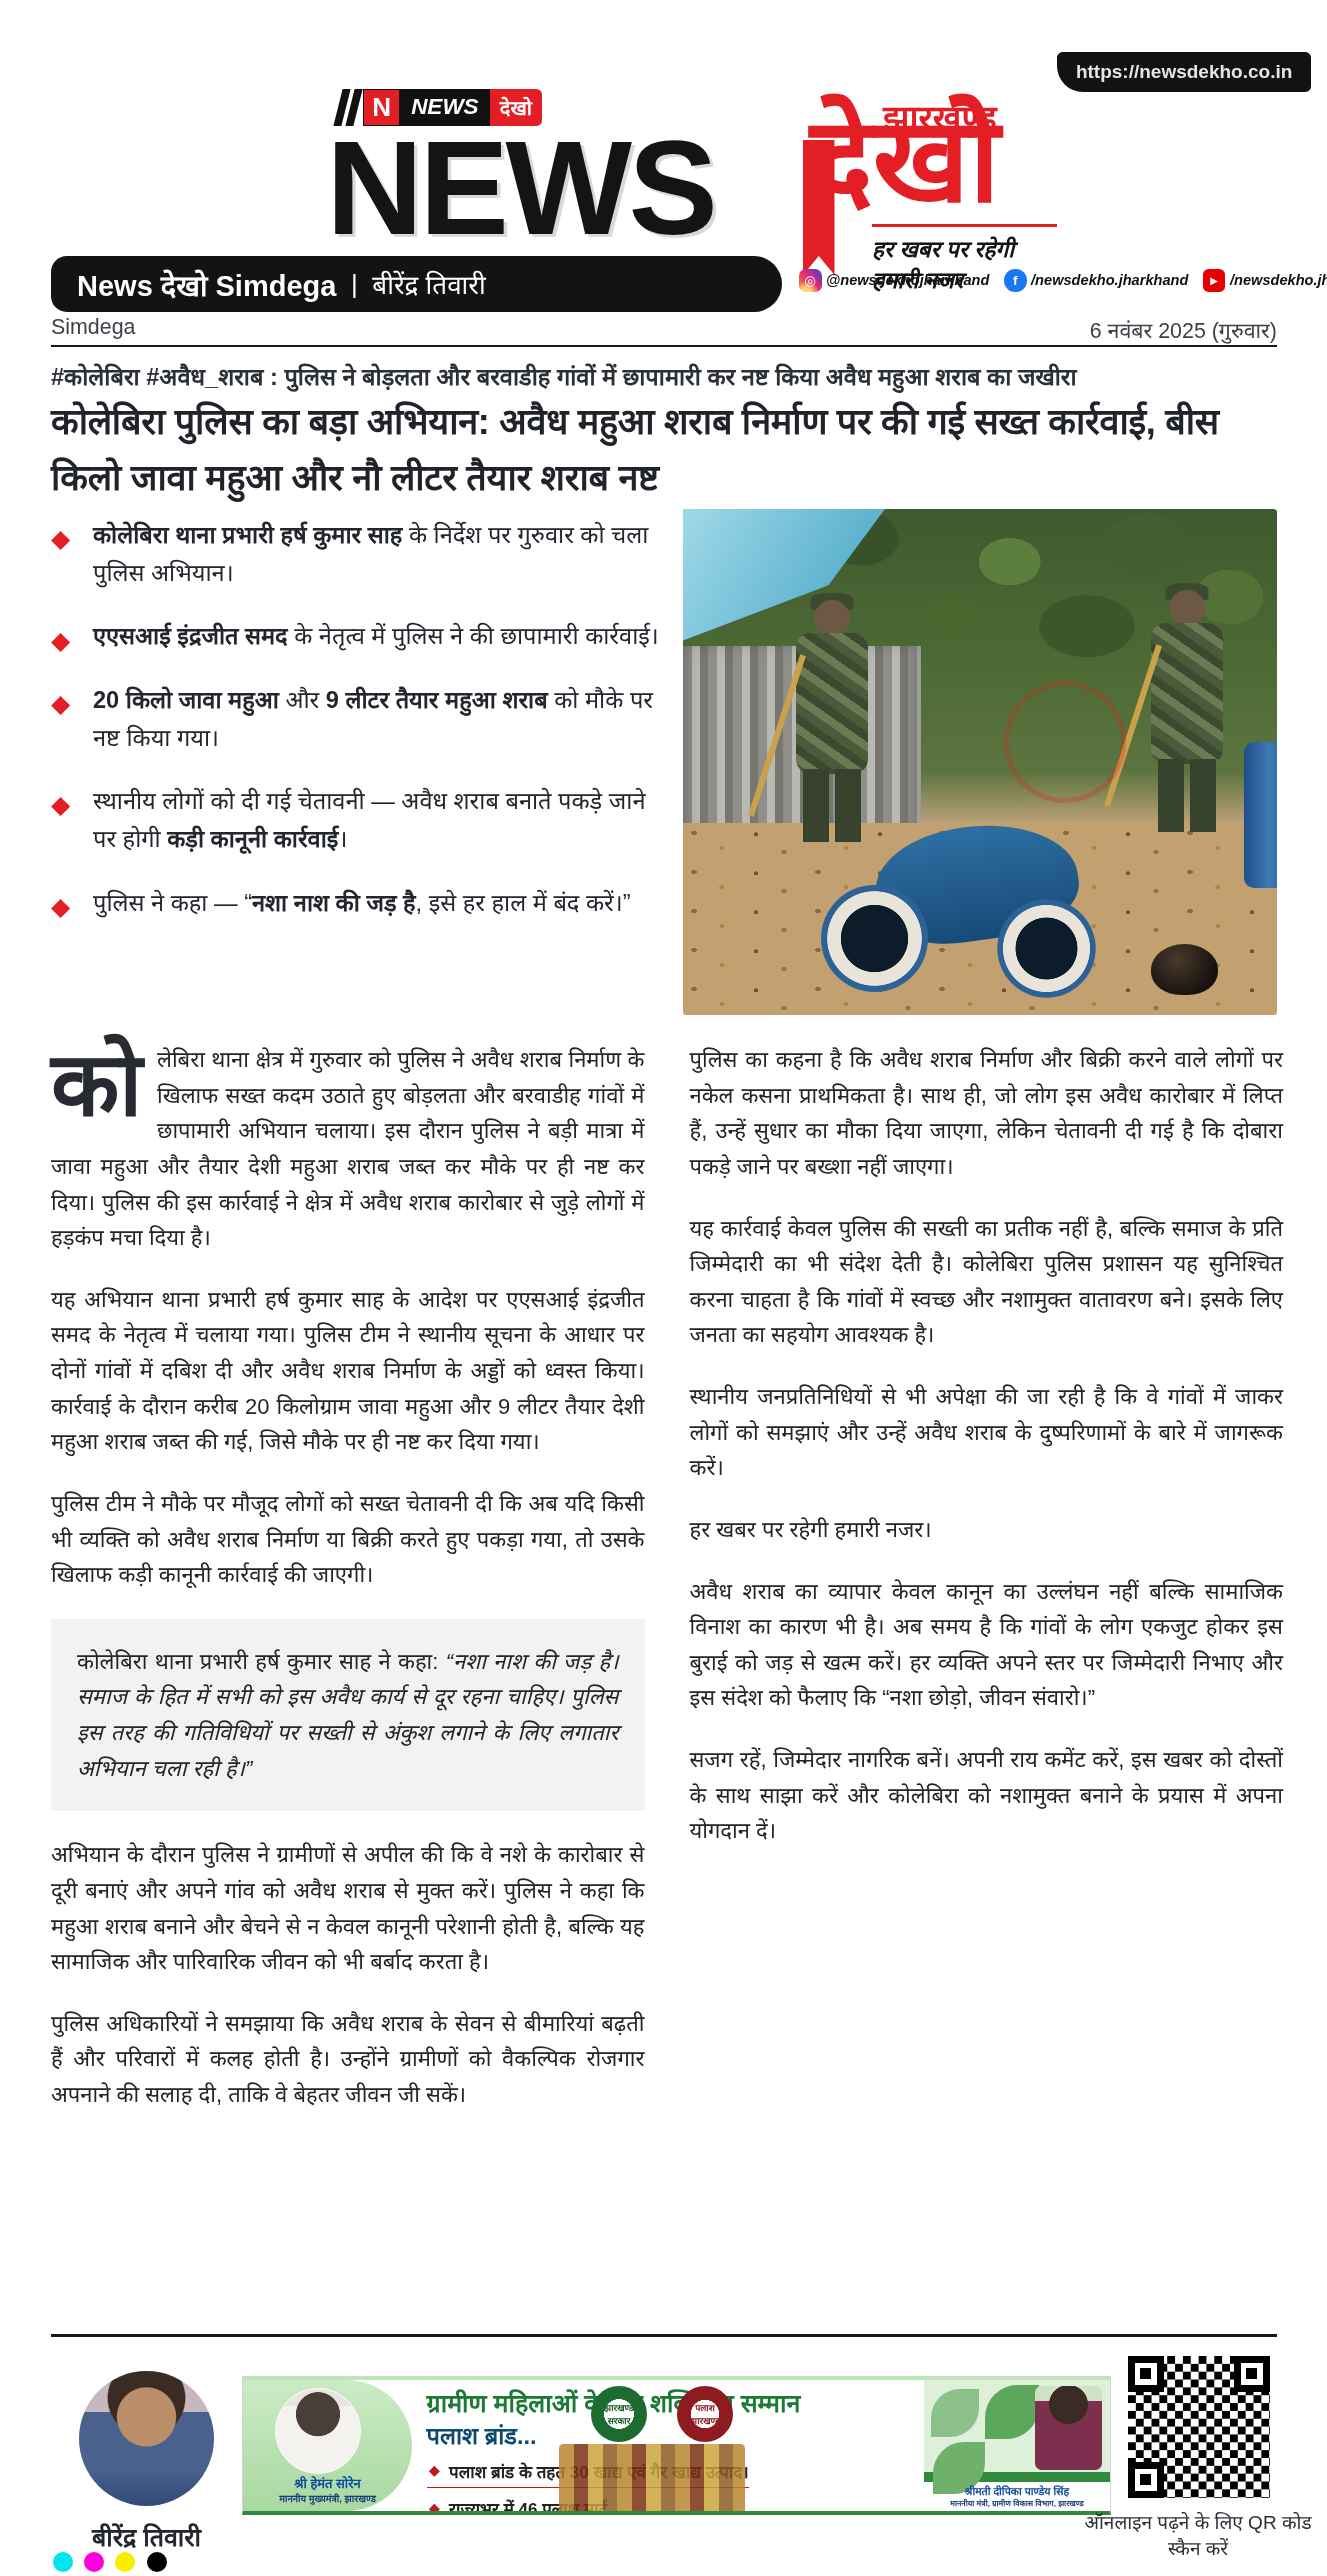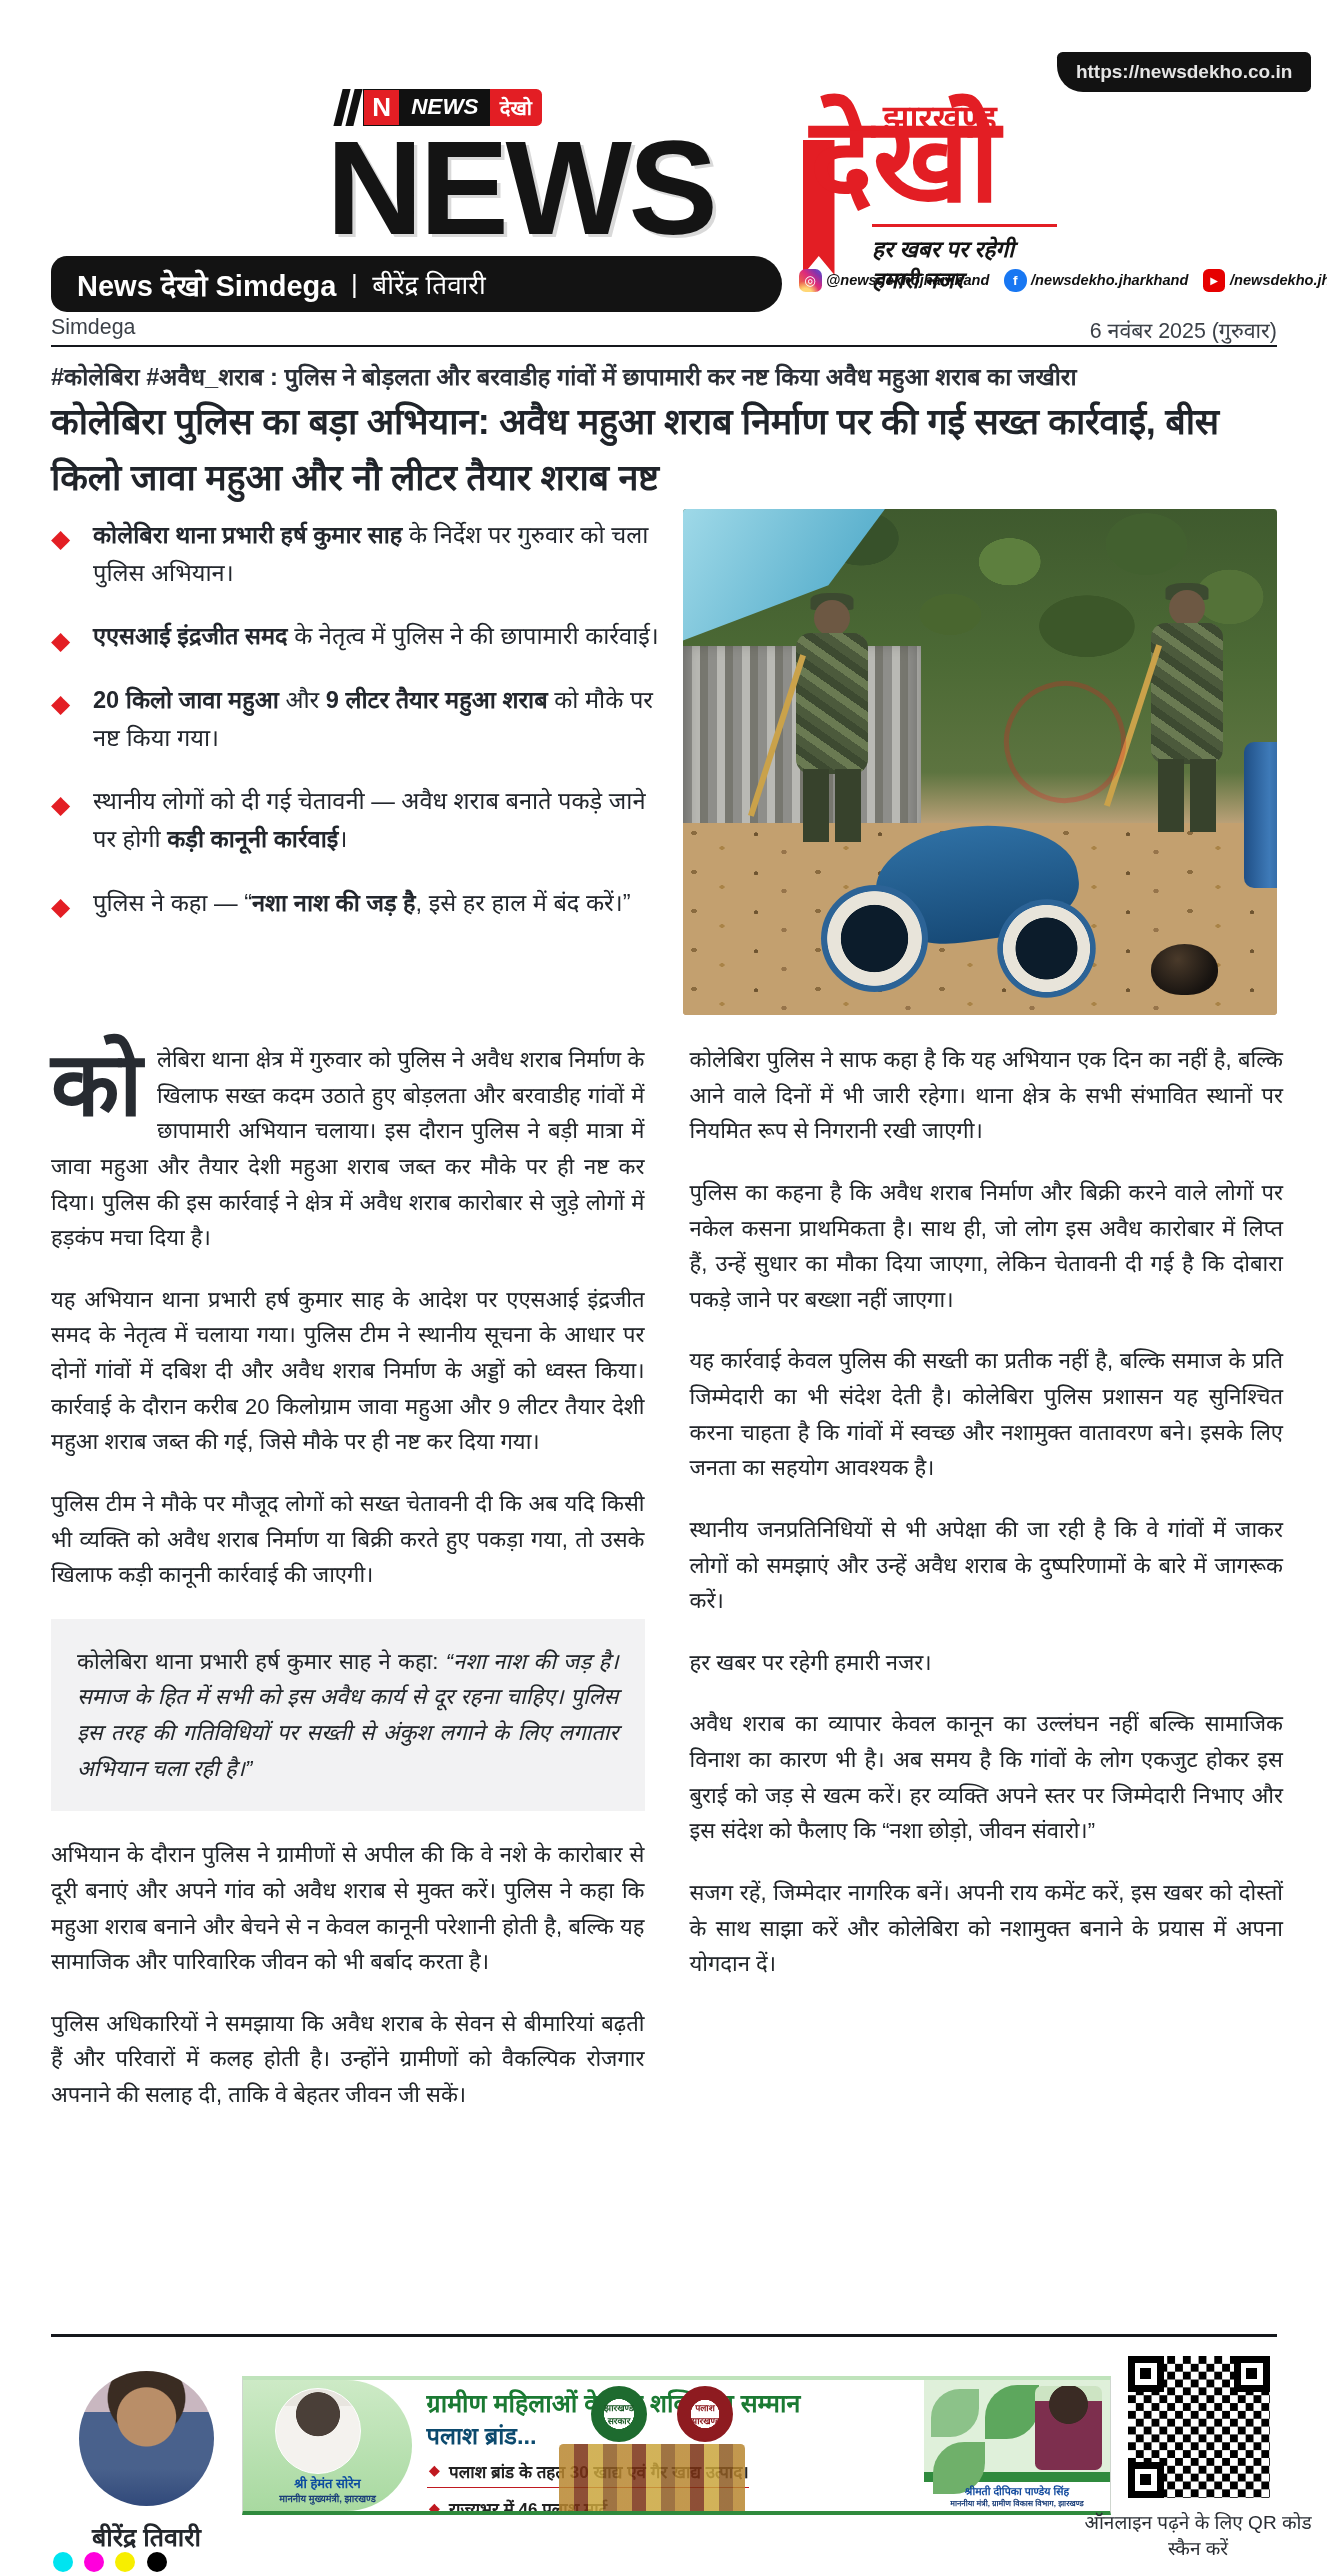--- a/index.html
+++ b/index.html
@@ -274,21 +274,20 @@
       <p><span class="dropcap">को</span><span>लेबिरा थाना क्षेत्र में गुरुवार को पुलिस ने अवैध शराब निर्माण के खिलाफ सख्त कदम उठाते हुए बोड़लता और बरवाडीह गांवों में छापामारी अभियान चलाया। इस दौरान पुलिस ने बड़ी मात्रा में जावा महुआ और तैयार देशी महुआ शराब जब्त कर मौके पर ही नष्ट कर दिया। पुलिस की इस कार्रवाई ने क्षेत्र में अवैध शराब कारोबार से जुड़े लोगों में हड़कंप मचा दिया है।</span></p>
       <p>यह अभियान थाना प्रभारी हर्ष कुमार साह के आदेश पर एएसआई इंद्रजीत समद के नेतृत्व में चलाया गया। पुलिस टीम ने स्थानीय सूचना के आधार पर दोनों गांवों में दबिश दी और अवैध शराब निर्माण के अड्डों को ध्वस्त किया। कार्रवाई के दौरान करीब 20 किलोग्राम जावा महुआ और 9 लीटर तैयार देशी महुआ शराब जब्त की गई, जिसे मौके पर ही नष्ट कर दिया गया।</p>
       <p>पुलिस टीम ने मौके पर मौजूद लोगों को सख्त चेतावनी दी कि अब यदि किसी भी व्यक्ति को अवैध शराब निर्माण या बिक्री करते हुए पकड़ा गया, तो उसके खिलाफ कड़ी कानूनी कार्रवाई की जाएगी।</p>
       <div class="quote">
         <p><span>कोलेबिरा थाना प्रभारी हर्ष कुमार साह ने कहा: </span><span class="qt">“नशा नाश की जड़ है। समाज के हित में सभी को इस अवैध कार्य से दूर रहना चाहिए। पुलिस इस तरह की गतिविधियों पर सख्ती से अंकुश लगाने के लिए लगातार अभियान चला रही है।”</span></p>
       </div>
       <p>अभियान के दौरान पुलिस ने ग्रामीणों से अपील की कि वे नशे के कारोबार से दूरी बनाएं और अपने गांव को अवैध शराब से मुक्त करें। पुलिस ने कहा कि महुआ शराब बनाने और बेचने से न केवल कानूनी परेशानी होती है, बल्कि यह सामाजिक और पारिवारिक जीवन को भी बर्बाद करता है।</p>
       <p>पुलिस अधिकारियों ने समझाया कि अवैध शराब के सेवन से बीमारियां बढ़ती हैं और परिवारों में कलह होती है। उन्होंने ग्रामीणों को वैकल्पिक रोजगार अपनाने की सलाह दी, ताकि वे बेहतर जीवन जी सकें।</p>
     </div>
     <div class="col">
-      <p>कोलेबिरा पुलिस ने साफ कहा है कि यह अभियान एक दिन का नहीं है, बल्कि आने वाले दिनों में भी जारी रहेगा। थाना क्षेत्र के सभी संभावित स्थानों पर नियमित रूप से निगरानी रखी जाएगी।</p>
       <p>पुलिस का कहना है कि अवैध शराब निर्माण और बिक्री करने वाले लोगों पर नकेल कसना प्राथमिकता है। साथ ही, जो लोग इस अवैध कारोबार में लिप्त हैं, उन्हें सुधार का मौका दिया जाएगा, लेकिन चेतावनी दी गई है कि दोबारा पकड़े जाने पर बख्शा नहीं जाएगा।</p>
       <p>यह कार्रवाई केवल पुलिस की सख्ती का प्रतीक नहीं है, बल्कि समाज के प्रति जिम्मेदारी का भी संदेश देती है। कोलेबिरा पुलिस प्रशासन यह सुनिश्चित करना चाहता है कि गांवों में स्वच्छ और नशामुक्त वातावरण बने। इसके लिए जनता का सहयोग आवश्यक है।</p>
       <p>स्थानीय जनप्रतिनिधियों से भी अपेक्षा की जा रही है कि वे गांवों में जाकर लोगों को समझाएं और उन्हें अवैध शराब के दुष्परिणामों के बारे में जागरूक करें।</p>
       <p>हर खबर पर रहेगी हमारी नजर।</p>
       <p>अवैध शराब का व्यापार केवल कानून का उल्लंघन नहीं बल्कि सामाजिक विनाश का कारण भी है। अब समय है कि गांवों के लोग एकजुट होकर इस बुराई को जड़ से खत्म करें। हर व्यक्ति अपने स्तर पर जिम्मेदारी निभाए और इस संदेश को फैलाए कि “नशा छोड़ो, जीवन संवारो।”</p>
       <p>सजग रहें, जिम्मेदार नागरिक बनें। अपनी राय कमेंट करें, इस खबर को दोस्तों के साथ साझा करें और कोलेबिरा को नशामुक्त बनाने के प्रयास में अपना योगदान दें।</p>
     </div>
   </div>
 
   <div class="rule-bottom"></div>

